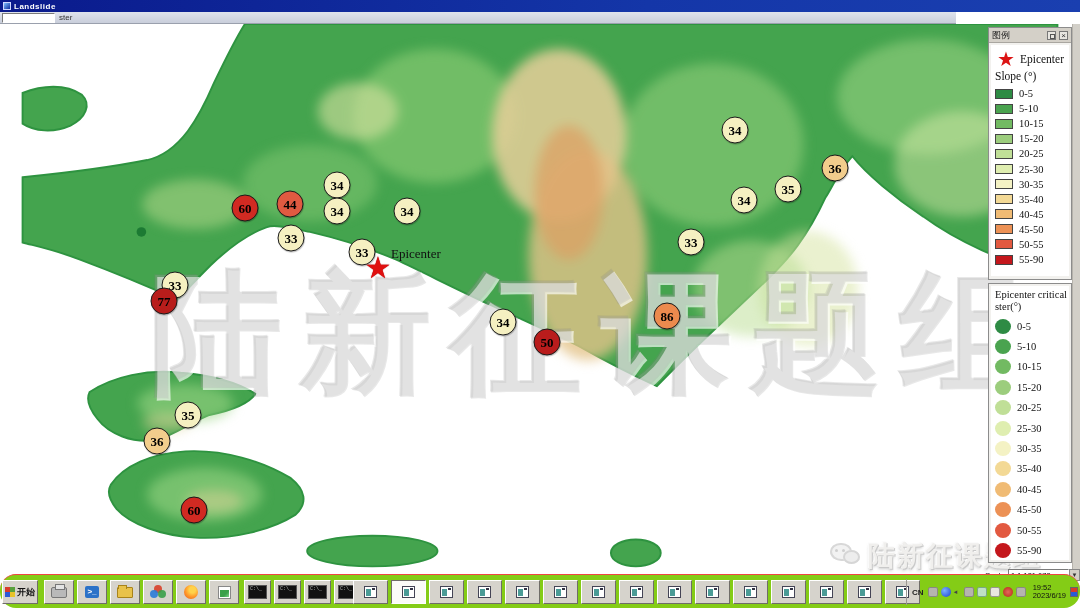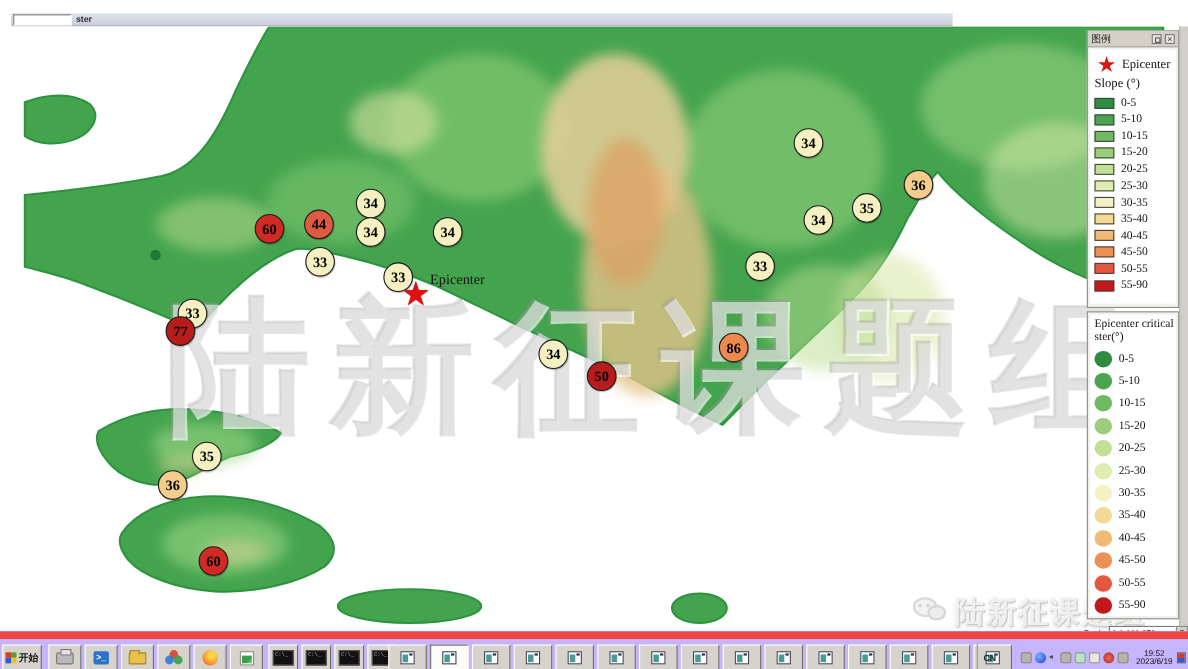--- a/index.html
+++ b/index.html
@@ -6,22 +6,22 @@
   body { font-family:"Liberation Sans", sans-serif; }
   .screen { position:relative; width:1080px; height:608px; background:#fff; overflow:hidden; }
 
   
   .titlebar { position:absolute; left:0; top:0; width:1080px; height:12px;
     background:linear-gradient(90deg,#0a1a8c,#1436a8 60%,#1a3fb0); display:flex; align-items:center; }
   .app-icon { width:8px; height:8px; margin:0 3px 0 3px; background:linear-gradient(135deg,#7ec0ff,#0c2a9c); border:1px solid #cdd6ff; }
   .titletext { color:#fff; font-size:8px; font-weight:bold; letter-spacing:.5px; }
 
   
-  .toolbar { position:absolute; left:10px; top:12px; width:856px; height:12px;
-    background:linear-gradient(#dfe3ec,#c9cedb); border-bottom:1px solid #9aa0ad;font-weight:bold; }
+  .toolbar { position:absolute; left:0; top:12px; width:956px; height:12px;
+    background:linear-gradient(#dfe3ec,#c9cedb); border-bottom:1px solid #9aa0ad; }
   .tool-input { position:absolute; left:2px; top:1px; width:53px; height:10px; background:#fff;
     border-top:1px solid #7a7a7a; border-left:1px solid #7a7a7a; border-bottom:1px solid #fff; border-right:1px solid #fff; }
   .tool-text { position:absolute; left:59px; top:1px; font-size:8px; color:#333; }
 
   
   .maparea { position:absolute; left:0; top:24px; width:1080px; height:550px; background:#ffffff; overflow:hidden; }
   .right-gutter { position:absolute; left:1072px; top:24px; width:8px; height:550px; background:#d2cfc8; border-left:1px solid #b5b2ab; }
 
   .wm-large { position:absolute; left:150px; top:222px; font-family:"Liberation Serif", serif; font-weight:bold;
     font-size:132px; letter-spacing:18px; white-space:nowrap; color:rgba(165,165,165,0.26);
@@ -68,21 +68,21 @@
     text-shadow:1px 1px 0 #c9c9c9, -1px -1px 0 #fafafa, 0 2px 3px rgba(150,150,150,.5); }
 
   
   .scalebar { position:absolute; left:985px; top:568px; width:95px; height:14px; display:flex; align-items:center; z-index:9; }
   .scale-label { font-size:8px; color:#222; margin-right:3px; }
   .scale-box { width:62px; height:12px; background:#fff; border-top:1px solid #7a7a7a; border-left:1px solid #7a7a7a;
     border-bottom:1px solid #fff; border-right:1px solid #fff; font-size:7.5px; color:#111; display:flex; align-items:center; padding-left:2px; }
   .scale-drop { width:11px; height:12px; background:#d4d0c8; border:1px solid #888; font-size:6px; line-height:10px; text-align:center; color:#333; }
 
   
-  .taskbar { position:absolute; left:0; top:574px; width:1080px; height:34px; background:#c4b5fd; border-top:7px solid #ef4444; z-index:10; }
+  .taskbar { position:absolute; left:0; top:574px; width:1080px; height:34px; background:#84cc16; border-top:1px solid #ef4444; z-index:10;border-radius:16px; }
   .tbtn { position:absolute; top:5px; height:24px; background:#d6d3cc;
     border-top:1px solid #fff; border-left:1px solid #fff; border-right:1px solid #6f6d68; border-bottom:1px solid #6f6d68;
     display:flex; align-items:center; justify-content:center; }
   .startbtn { left:2px; width:36px; font-size:9px; font-weight:bold; color:#111; }
   .startflag { width:10px; height:10px; margin-right:2px; display:grid; grid-template-columns:5px 5px; grid-template-rows:5px 5px; }
   .startflag i:nth-child(1){background:#d83b2a;} .startflag i:nth-child(2){background:#58a03c;}
   .startflag i:nth-child(3){background:#2a5bd8;} .startflag i:nth-child(4){background:#e8c32a;}
   .qbtn { width:30px; }
   .icon-printer { width:16px; height:11px; background:#b9b9b9; border:1px solid #777; border-radius:2px; position:relative; }
   .icon-printer:after { content:""; position:absolute; left:3px; top:-4px; width:8px; height:4px; background:#e4e4e4; border:1px solid #777; }
@@ -99,36 +99,40 @@
   .icon-chart:after { content:""; position:absolute; left:1px; bottom:1px; width:9px; height:7px; background:linear-gradient(135deg,#3aa04a 60%,#7ed48a); }
   .termbtn { width:27px; }
   .icon-term { width:19px; height:14px; background:#111; border:1px solid #555; color:#bbb; font-size:5px; line-height:6px; padding-left:1px; font-family:"Liberation Mono", monospace; }
   .winbtn { width:35px; }
   .winbtn.active { background:#fbfbf8; border-top:1px solid #6f6d68; border-left:1px solid #6f6d68; border-right:1px solid #fff; border-bottom:1px solid #fff; }
   .icon-win { width:13px; height:12px; background:#fff; border:1px solid #445; position:relative; }
   .icon-win:before { content:""; position:absolute; left:1px; top:2px; width:5px; height:7px; background:#4a9b96; }
   .icon-win:after { content:""; position:absolute; right:1px; top:1px; width:3px; height:2px; background:#334; }
   .tray { position:absolute; right:2px; top:4px; height:26px; display:flex; align-items:center;
     border-left:1px solid #9b9892; padding-left:5px; }
-  .tray-lang { font-size:8px; font-weight:bold; color:#222; margin-right:22px; }
+  .tray-lang { font-size:8px; font-weight:bold; color:#222; margin-right:4px; }
   .tray-ico { width:10px; height:10px; margin-right:3px; border-radius:2px; }
   .ti-gray { background:#b6b4ae; border:1px solid #8a8880; }
   .ti-blue { background:radial-gradient(circle at 35% 35%, #7ab0ff, #1a3fd0); border-radius:50%; }
   .ti-caret { width:7px; height:10px; color:#444; font-size:7px; line-height:10px; margin-right:3px; }
   .ti-green { background:#bfe0c4; border:1px solid #7aa884; }
   .ti-flag { background:#e9e7e1; border:1px solid #99978f; }
   .ti-red { background:radial-gradient(circle at 50% 50%, #e46a5a, #b42818); border-radius:50%; }
-  .tray-clock { text-align:center; font-size:7.5px; line-height:8px; color:#111; margin:0 4px; }
+  .tray-clock { text-align:left; font-size:7.5px; line-height:8px; color:#111; margin:0 4px; }
   .tray-edge { width:8px; height:10px; background:linear-gradient(#d83b2a 50%, #2a5bd8 50%); border:1px solid #666; }
 </style>
 </head>
 <body>
 
 <div class="screen">
 
+  <div class="titlebar">
+    <div class="app-icon"></div>
+    <div class="titletext">Landslide</div>
+  </div>
 
   <div class="toolbar">
     <div class="tool-input"></div>
     <div class="tool-text">ster</div>
   </div>
 
   <div class="maparea">
     <svg width="1080" height="550" viewBox="0 24 1080 574">
 
       <g stroke="#2e9340" stroke-width="2" fill="#44a44e">

